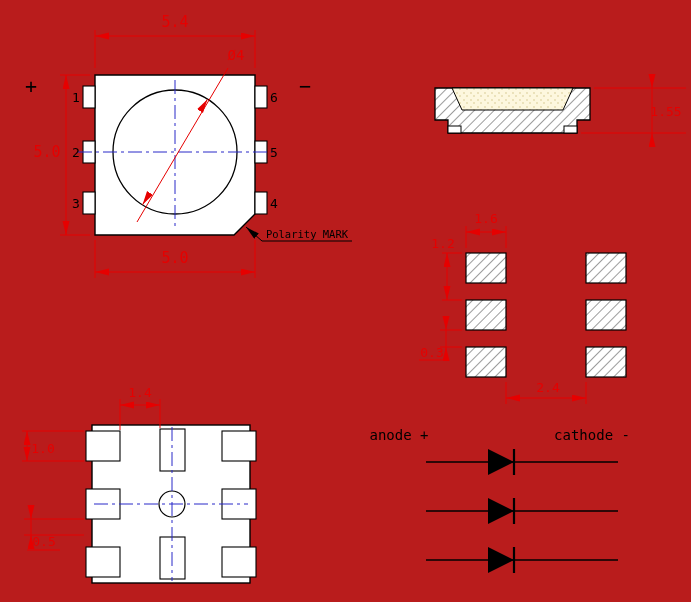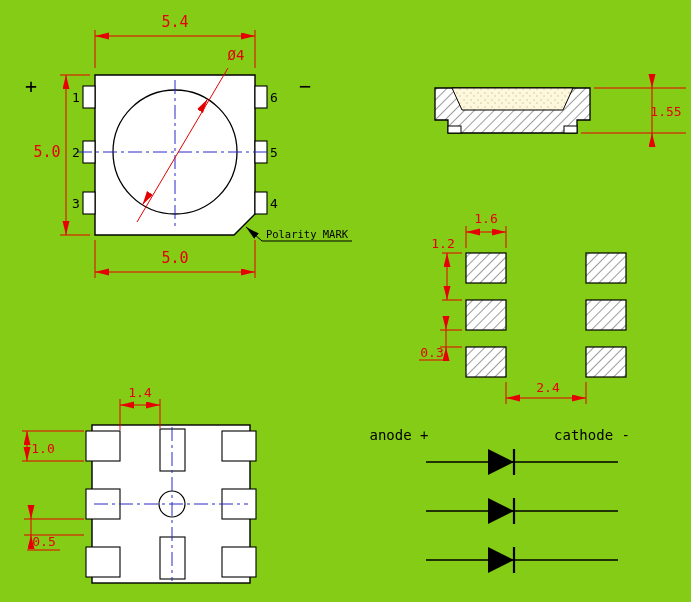--- a/index.html
+++ b/index.html
@@ -1,16 +1,16 @@
 <!DOCTYPE html>
 <html><head>
 <meta charset="utf-8">
 <style>
   html,body{margin:0;padding:0;background:#ffffff;}
-  .page{width:691px;height:602px;position:relative;background:#84cc16;}
+  .page{width:691px;height:602px;position:relative;background:#b91c1c;}
   svg{display:block;}
   .ext,.dim{stroke:#e60000;stroke-width:1;fill:none;}
   .blk{stroke:#000;fill:none;}
   .cl{stroke:#2929c8;stroke-width:1;fill:none;stroke-dasharray:14 4 3 4;}
   .dt{fill:#e60000;font-family:"DejaVu Sans Mono",monospace;}
   .bt{fill:#000;font-family:"DejaVu Sans Mono",monospace;}
   .outline{fill:#ffffff;stroke:#000;stroke-width:1.4;}
   .pin{fill:#ffffff;stroke:#000;stroke-width:1.1;}
 </style>
 </head>

